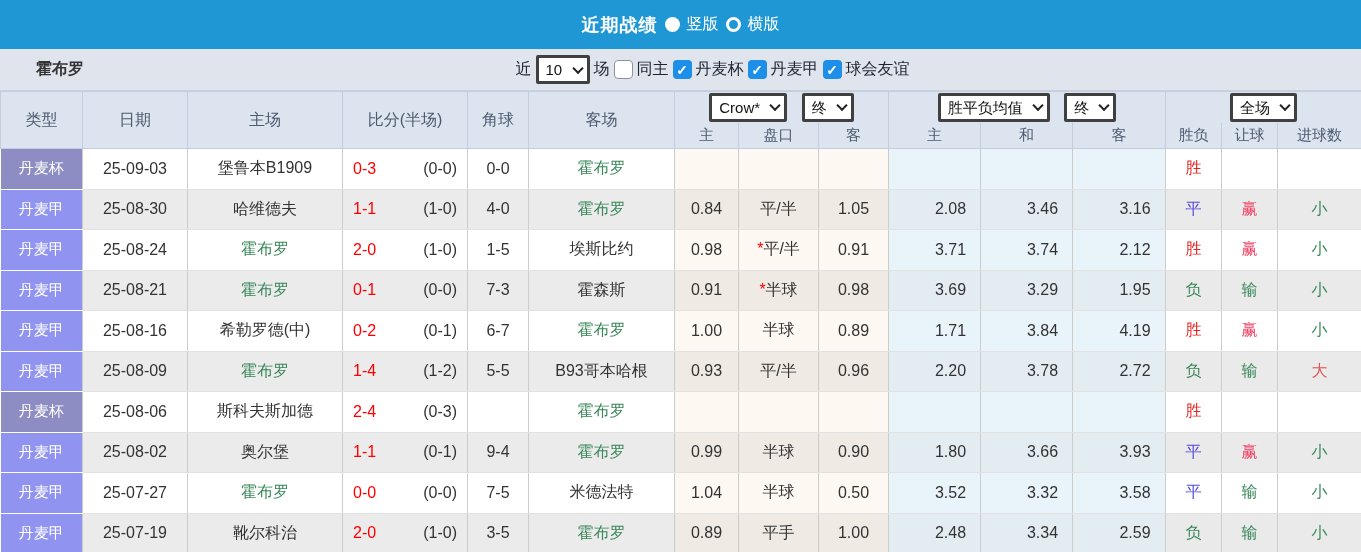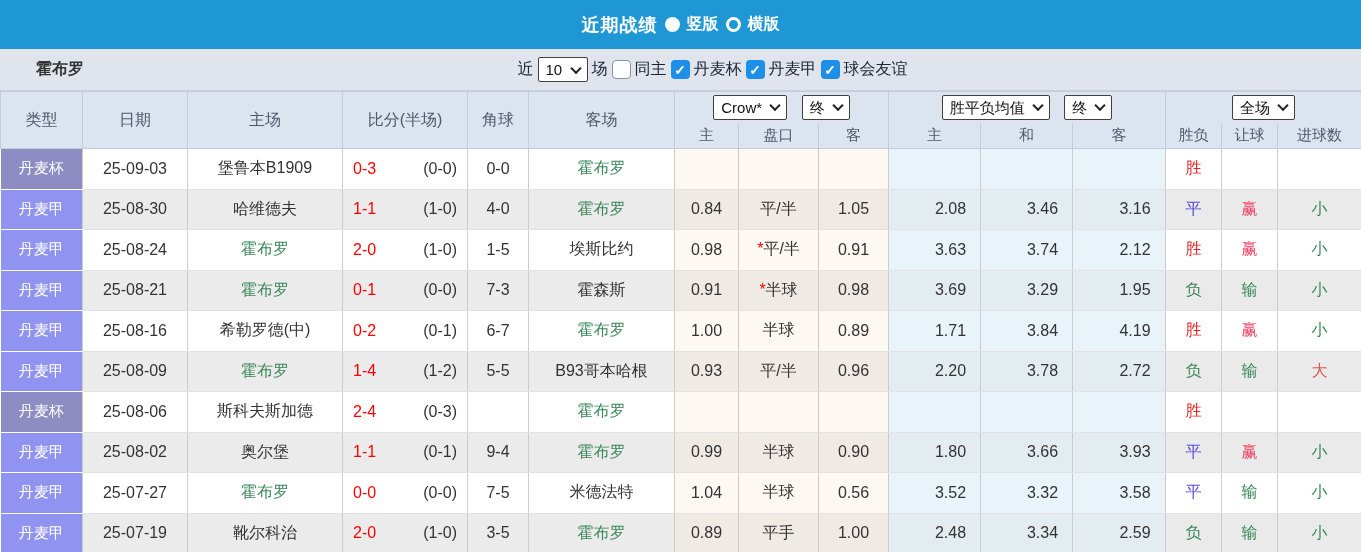--- a/index.html
+++ b/index.html
@@ -6,40 +6,40 @@
   html, body { width: 1361px; height: 552px; overflow: hidden; background: #fff;
     font-family: "Liberation Sans", sans-serif; }
 
   
   .topbar { height: 49px; background: #1e97d4; display: flex; align-items: center;
     justify-content: center; gap: 7px; color: #fff; }
   .topbar .title { font-weight: bold; font-size: 18px; letter-spacing: 1px; }
   .radio { display: inline-block; width: 15px; height: 15px; border-radius: 50%; cursor: pointer; }
   .radio.on  { background: #fff; }
   .radio.off { background: transparent; border: 3.5px solid #fff; }
-  .radio-label { font-size: 16px; font-weight: bold; }
+  .radio-label { font-size: 16px; }
 
   
   .filterbar { height: 42px; background: #dfe4ed; border-bottom: 1px solid #c9d1dd;
     display: flex; align-items: center; position: relative; font-size: 16px; color: #1c2430; }
   .team-name { position: absolute; left: 36px; font-weight: bold; font-size: 16px; color: #333; }
   .filters { margin: 0 auto; display: flex; align-items: center; transform: translateX(32px); }
   .filters .lbl { margin: 0 4px; }
   .cb { display: inline-flex; width: 19px; height: 19px; border-radius: 4px;
     align-items: center; justify-content: center; cursor: pointer; flex: none; }
   .cb.on  { background: #1d8fe8; color: #fff; font-size: 14px; font-weight: bold; }
   .cb.off { background: #fff; border: 1px solid #8a93a3; }
 
   
   .sel { position: relative; display: inline-block; }
   .sel::after { content: ""; position: absolute; right: 8px; top: 50%; width: 6px; height: 6px;
     border-right: 2px solid #222; border-bottom: 2px solid #222;
     transform: translateY(-70%) rotate(45deg); pointer-events: none; }
   select { appearance: none; -webkit-appearance: none; -moz-appearance: none;
-    border: 1px solid #404040; border-radius: 2px; background: #fff; color: #111;
+    border: 3px solid #404040; border-radius: 2px; background: #fff; color: #111;
     font-size: 15px; font-family: inherit; padding: 3px 24px 3px 7px; cursor: pointer; }
 
   
   table { border-collapse: collapse; table-layout: fixed; width: 1361px; }
   thead th { background: #dce4f0; color: #4c5a6e; font-weight: normal; font-size: 16px;
     border: 1px solid #c3cddd; text-align: center; }
   thead tr.hdr-top th { height: 31px; }
   thead tr.hdr-sub th { height: 26px; font-size: 15px; }
   thead th.grp { border-bottom: none; }
   thead tr.hdr-sub th { border-top: none; }
@@ -176,21 +176,21 @@
       <tr class="odd">
     <td class="c-type" style="background: rgb(144, 148, 240);">丹麦甲</td>
     <td class="c-date">25-08-24</td>
     <td class="c-home team">霍布罗</td>
     <td class="c-score"><span class="score-full">2-0</span><span class="score-half">(1-0)</span></td>
     <td class="c-corner">1-5</td>
     <td class="c-away">埃斯比约</td>
     <td class="c-crow">0.98</td>
     <td class="c-crow"><span class="star">*</span><span>平/半</span></td>
     <td class="c-crow">0.91</td>
-    <td class="c-avg">3.63</td>
+    <td class="c-avg">3.71</td>
     <td class="c-avg">3.74</td>
     <td class="c-avg">2.12</td>
     <td class="c-res res-0" style="color: rgb(230, 34, 34);">胜</td>
     <td class="c-res res-1" style="color: rgb(238, 68, 102);">赢</td>
     <td class="c-res res-2" style="color: rgb(57, 135, 90);">小</td>
   </tr>
       <tr class="even">
     <td class="c-type" style="background: rgb(144, 148, 240);">丹麦甲</td>
     <td class="c-date">25-08-21</td>
     <td class="c-home team">霍布罗</td>
@@ -277,21 +277,21 @@
   </tr>
       <tr class="odd">
     <td class="c-type" style="background: rgb(144, 148, 240);">丹麦甲</td>
     <td class="c-date">25-07-27</td>
     <td class="c-home team">霍布罗</td>
     <td class="c-score"><span class="score-full">0-0</span><span class="score-half">(0-0)</span></td>
     <td class="c-corner">7-5</td>
     <td class="c-away">米德法特</td>
     <td class="c-crow">1.04</td>
     <td class="c-crow"><span class="star"></span><span>半球</span></td>
-    <td class="c-crow">0.56</td>
+    <td class="c-crow">0.50</td>
     <td class="c-avg">3.52</td>
     <td class="c-avg">3.32</td>
     <td class="c-avg">3.58</td>
     <td class="c-res res-0" style="color: rgb(82, 70, 224);">平</td>
     <td class="c-res res-1" style="color: rgb(57, 135, 90);">输</td>
     <td class="c-res res-2" style="color: rgb(57, 135, 90);">小</td>
   </tr>
       <tr class="even">
     <td class="c-type" style="background: rgb(144, 148, 240);">丹麦甲</td>
     <td class="c-date">25-07-19</td>

